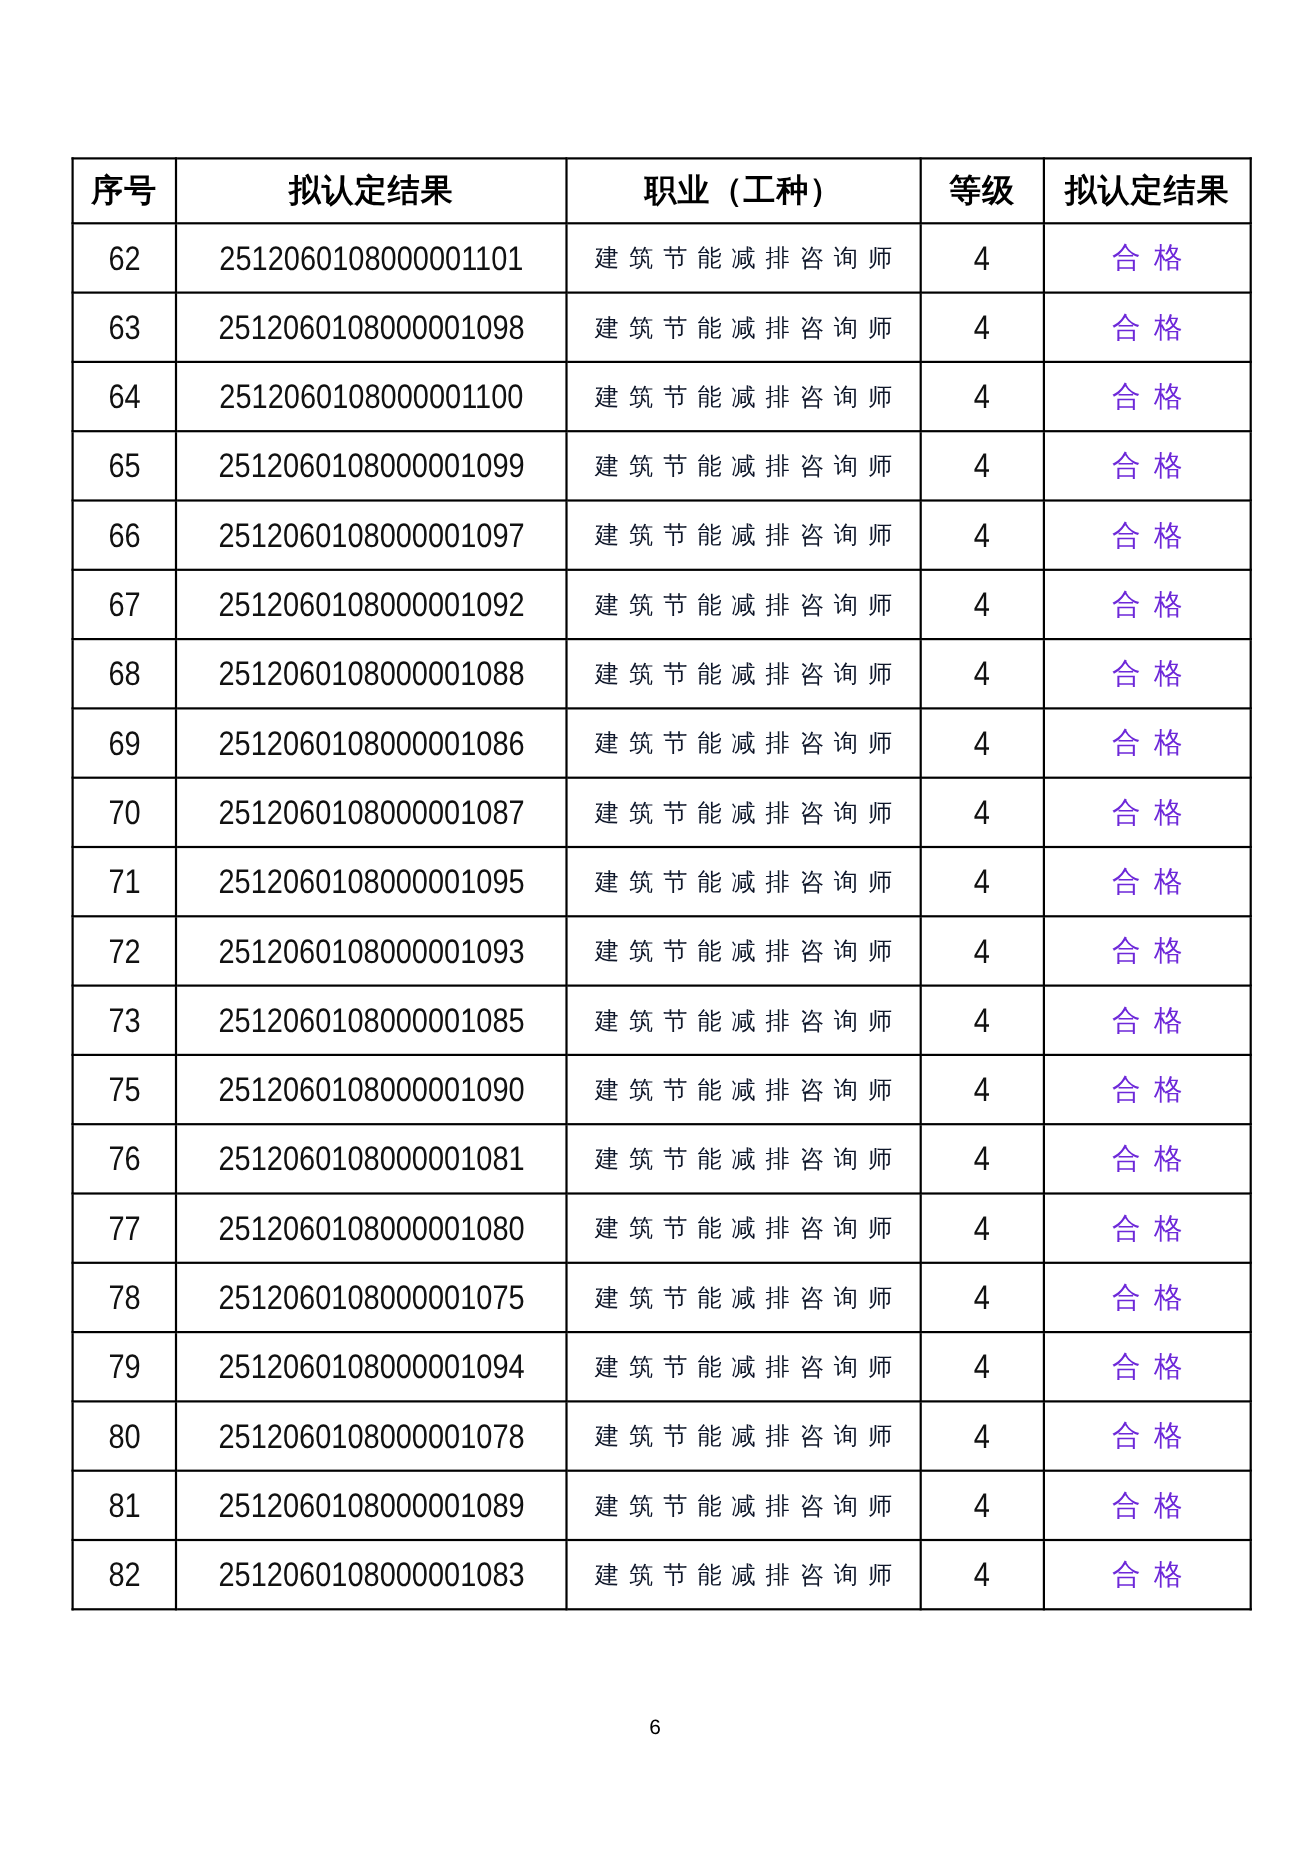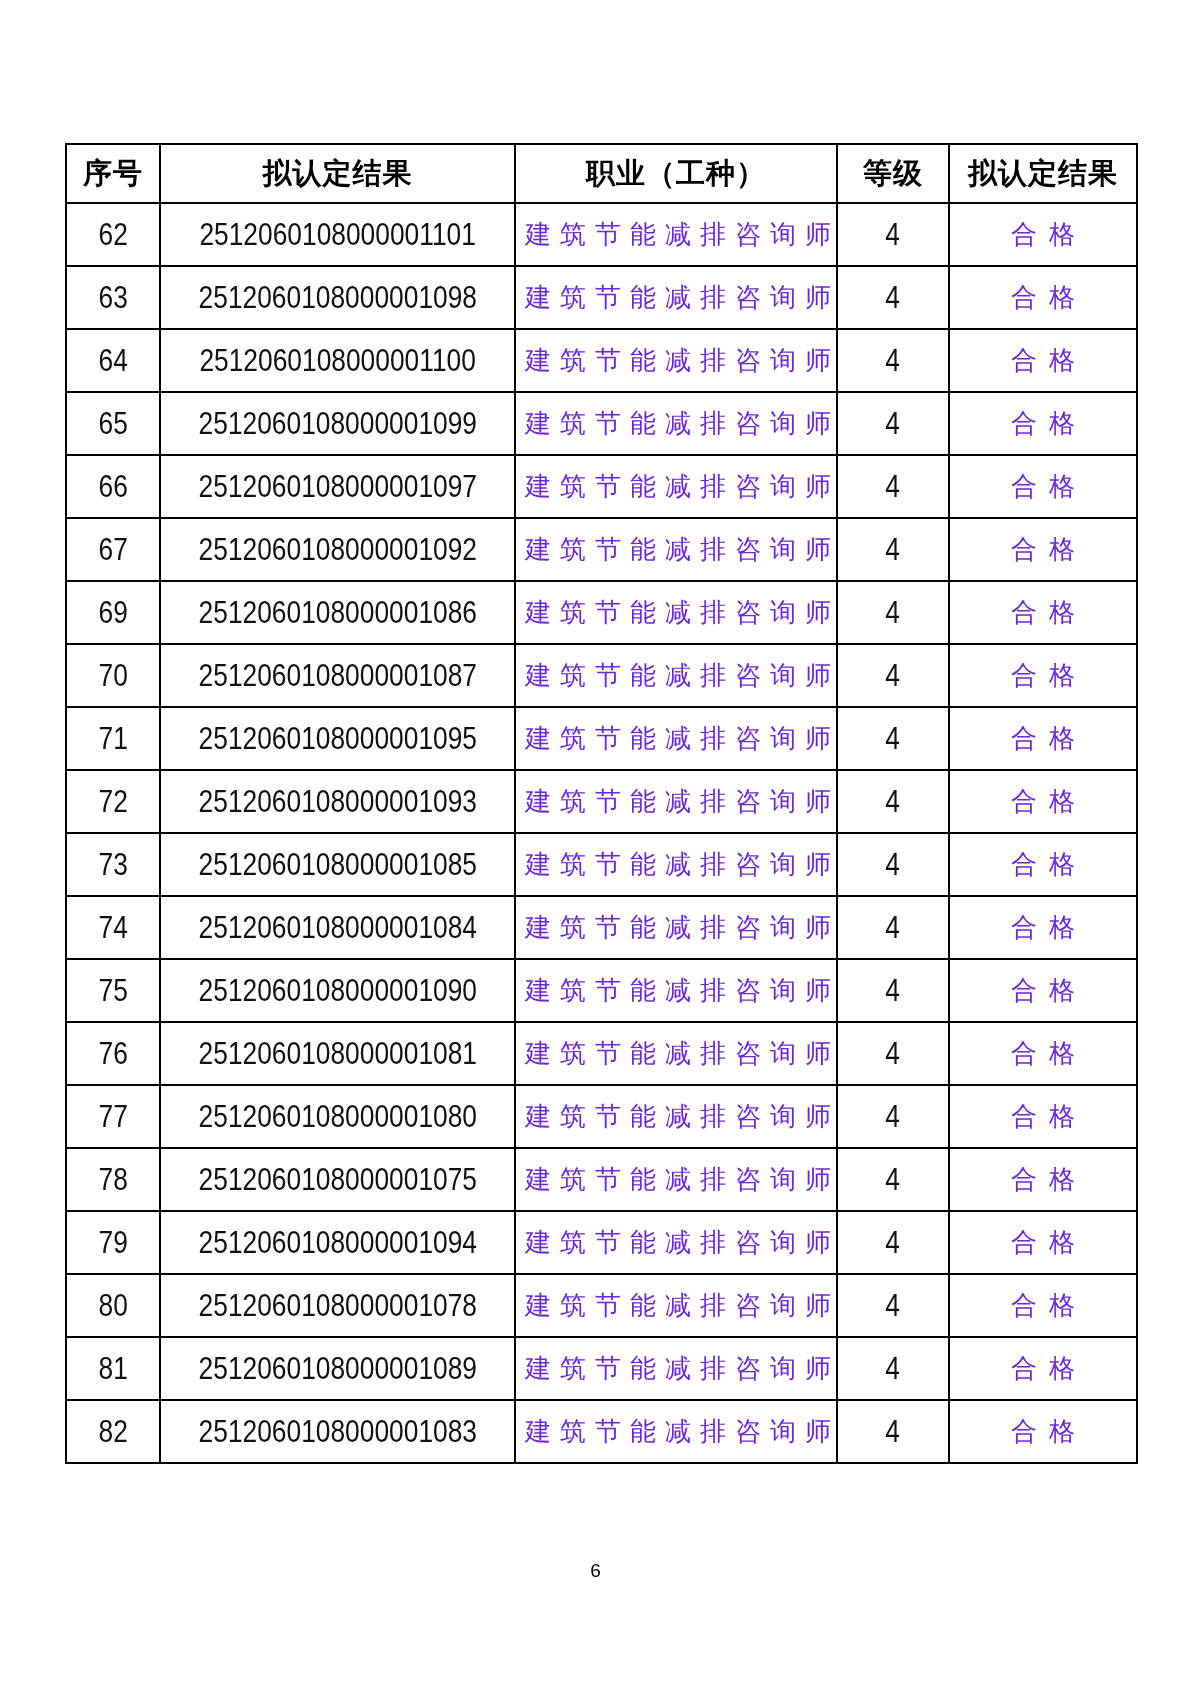--- a/index.html
+++ b/index.html
@@ -57,24 +57,24 @@
   td.level .cell-text {
     font-family: "Liberation Sans", sans-serif;
     font-weight: 400;
     font-size: 31px;
     transform: scaleX(0.85);
     transform-origin: center;
     color: #111111;
   }
   td.occupation .cell-text {
     font-family: Liberation Serif, serif;
-    font-size: 26px;
+    font-size: 22px;
     letter-spacing: 9px;
     padding-left: 9px; 
-    color: #6d28d9;
+    color: #0f172a;
   }
   td.result .cell-text {
     font-family: "Liberation Serif", serif;
     font-size: 26px;
     letter-spacing: 12px;
     padding-left: 12px;
     color: #6d28d9;
   }
   .page-number {
     position: absolute;
@@ -138,20 +138,27 @@
           <td class="col4 result"><span class="cell-text">合格</span></td>
         </tr>
         <tr>
           <td class="col0 no"><span class="cell-text">67</span></td>
           <td class="col1 ticket"><span class="cell-text">2512060108000001092</span></td>
           <td class="col2 occupation"><span class="cell-text">建筑节能减排咨询师</span></td>
           <td class="col3 level"><span class="cell-text">4</span></td>
           <td class="col4 result"><span class="cell-text">合格</span></td>
         </tr>
         <tr>
+          <td class="col0 no"><span class="cell-text">68</span></td>
+          <td class="col1 ticket"><span class="cell-text">2512060108000001088</span></td>
+          <td class="col2 occupation"><span class="cell-text">建筑节能减排咨询师</span></td>
+          <td class="col3 level"><span class="cell-text">4</span></td>
+          <td class="col4 result"><span class="cell-text">合格</span></td>
+        </tr>
+        <tr>
           <td class="col0 no"><span class="cell-text">69</span></td>
           <td class="col1 ticket"><span class="cell-text">2512060108000001086</span></td>
           <td class="col2 occupation"><span class="cell-text">建筑节能减排咨询师</span></td>
           <td class="col3 level"><span class="cell-text">4</span></td>
           <td class="col4 result"><span class="cell-text">合格</span></td>
         </tr>
         <tr>
           <td class="col0 no"><span class="cell-text">70</span></td>
           <td class="col1 ticket"><span class="cell-text">2512060108000001087</span></td>
           <td class="col2 occupation"><span class="cell-text">建筑节能减排咨询师</span></td>
@@ -168,27 +175,20 @@
         <tr>
           <td class="col0 no"><span class="cell-text">72</span></td>
           <td class="col1 ticket"><span class="cell-text">2512060108000001093</span></td>
           <td class="col2 occupation"><span class="cell-text">建筑节能减排咨询师</span></td>
           <td class="col3 level"><span class="cell-text">4</span></td>
           <td class="col4 result"><span class="cell-text">合格</span></td>
         </tr>
         <tr>
           <td class="col0 no"><span class="cell-text">73</span></td>
           <td class="col1 ticket"><span class="cell-text">2512060108000001085</span></td>
-          <td class="col2 occupation"><span class="cell-text">建筑节能减排咨询师</span></td>
-          <td class="col3 level"><span class="cell-text">4</span></td>
-          <td class="col4 result"><span class="cell-text">合格</span></td>
-        </tr>
-        <tr>
-          <td class="col0 no"><span class="cell-text">74</span></td>
-          <td class="col1 ticket"><span class="cell-text">2512060108000001084</span></td>
           <td class="col2 occupation"><span class="cell-text">建筑节能减排咨询师</span></td>
           <td class="col3 level"><span class="cell-text">4</span></td>
           <td class="col4 result"><span class="cell-text">合格</span></td>
         </tr>
         <tr>
           <td class="col0 no"><span class="cell-text">75</span></td>
           <td class="col1 ticket"><span class="cell-text">2512060108000001090</span></td>
           <td class="col2 occupation"><span class="cell-text">建筑节能减排咨询师</span></td>
           <td class="col3 level"><span class="cell-text">4</span></td>
           <td class="col4 result"><span class="cell-text">合格</span></td>

